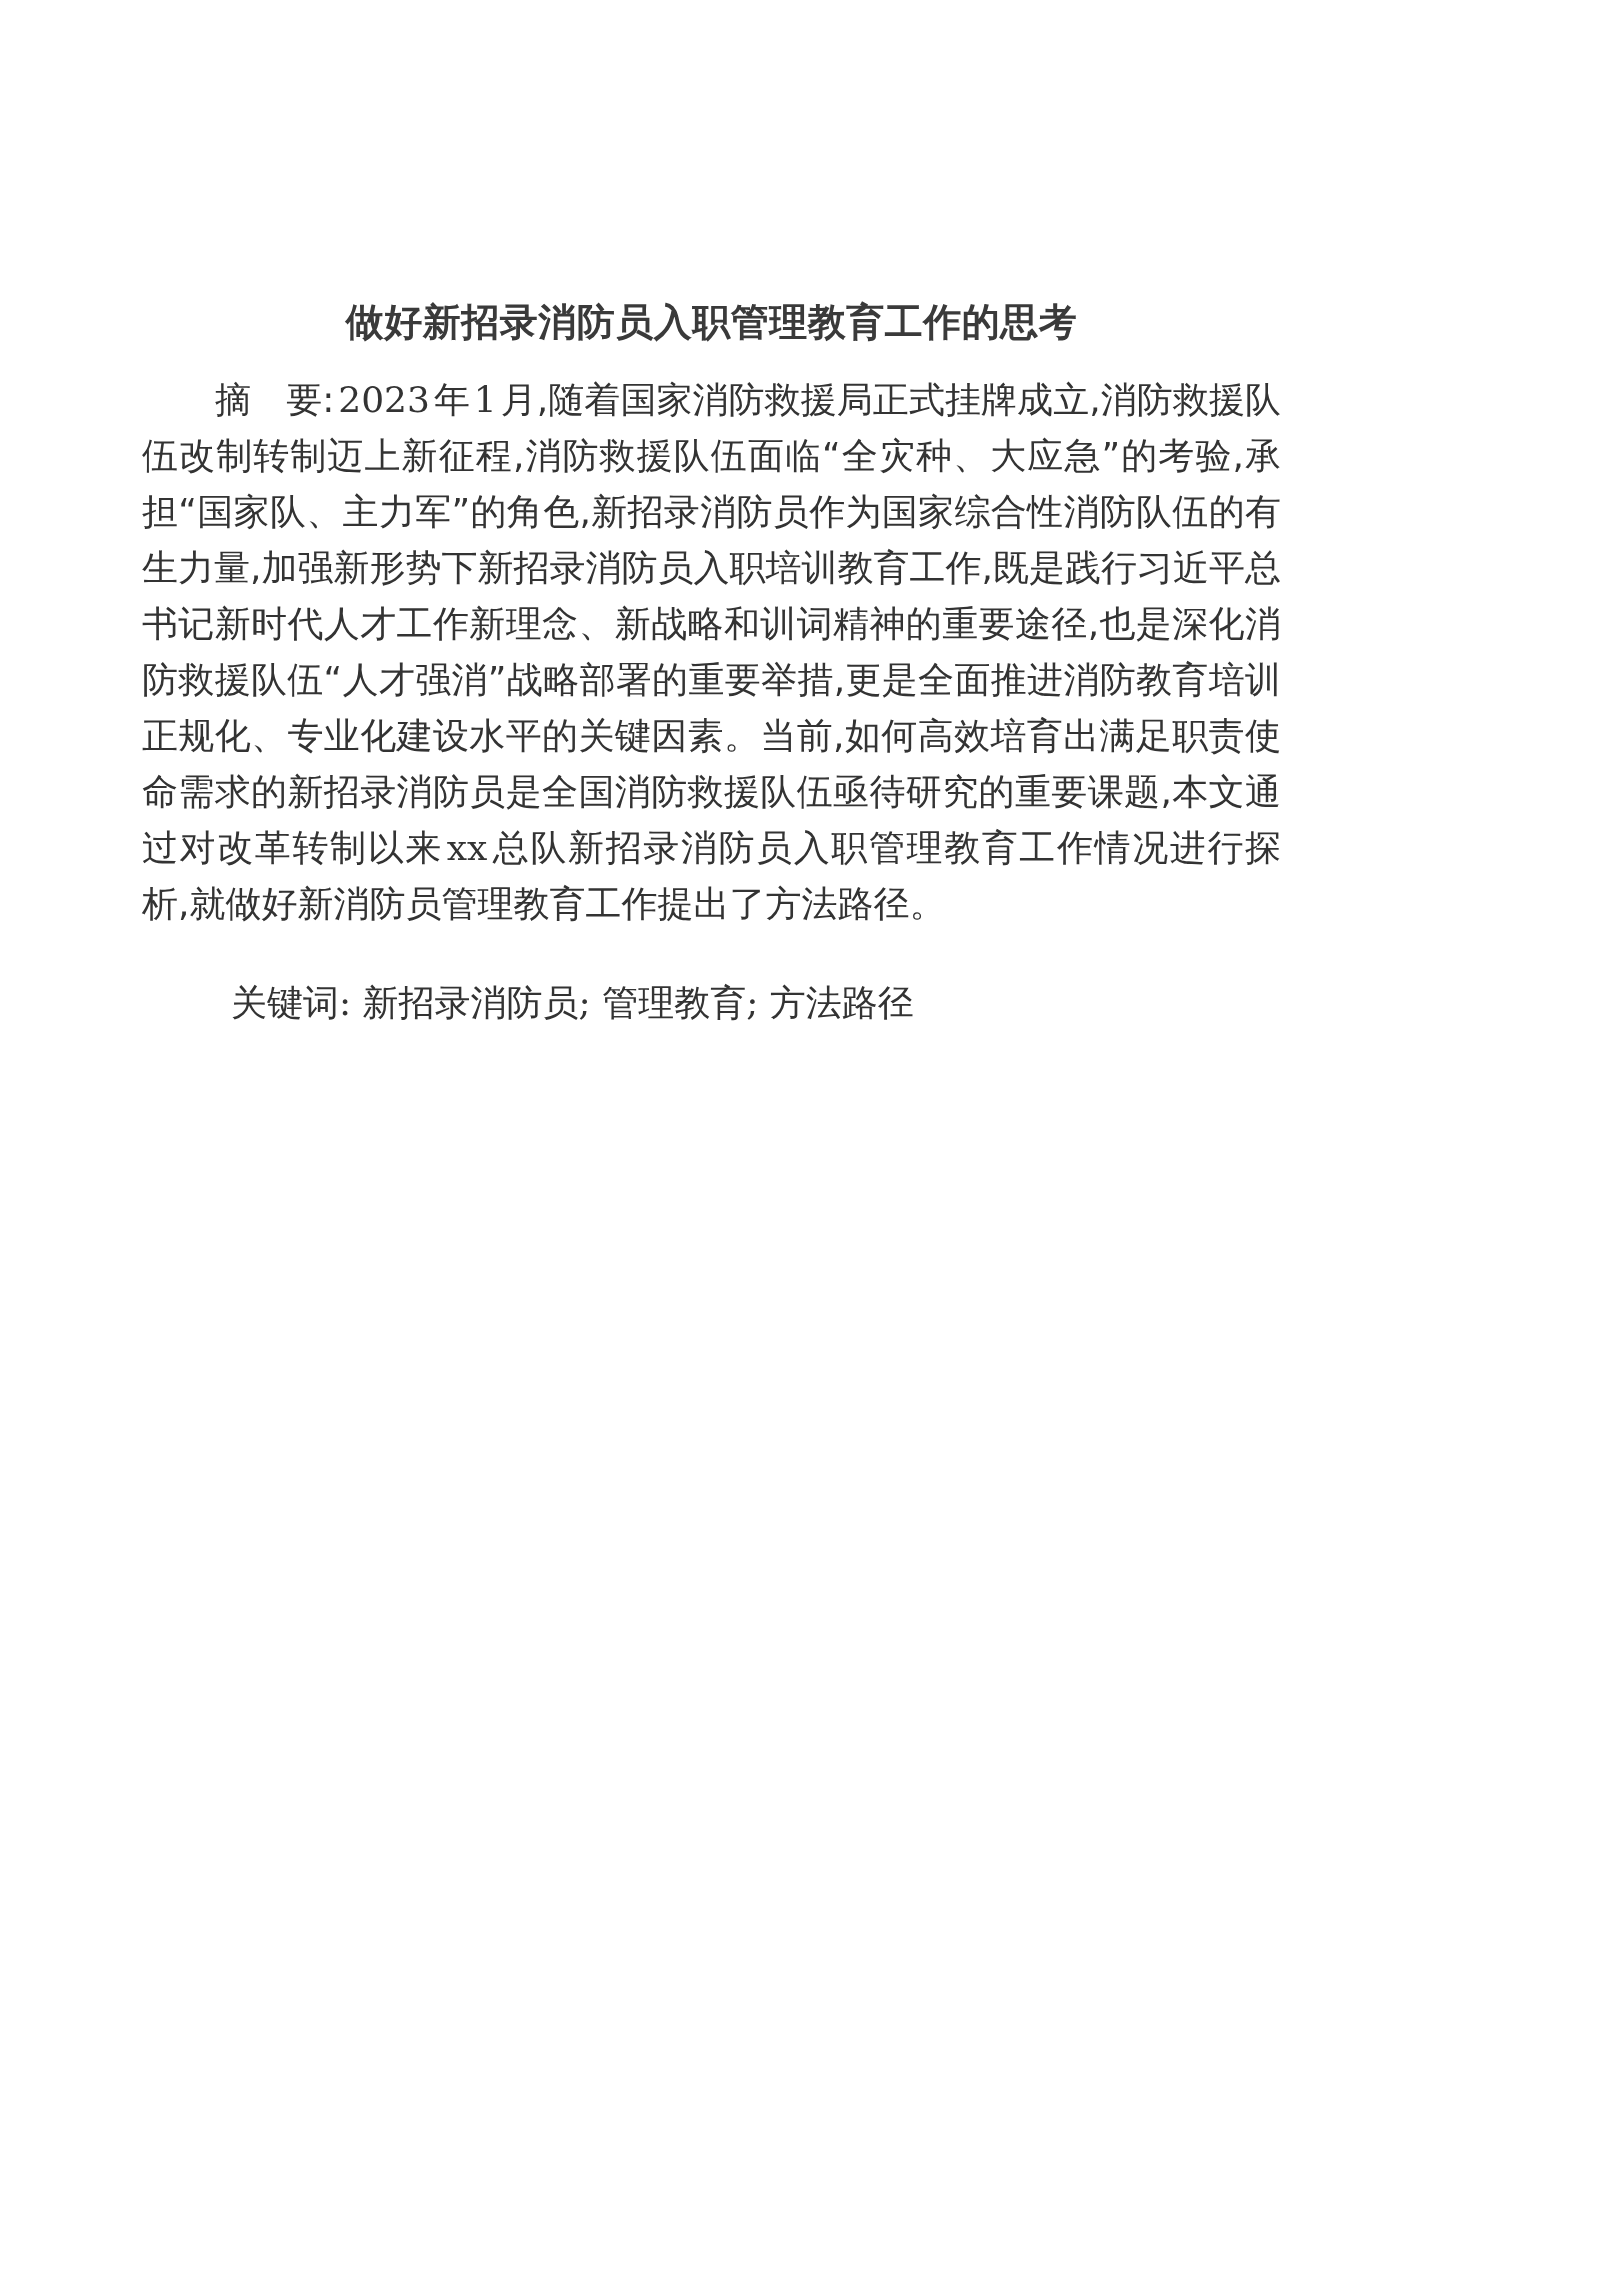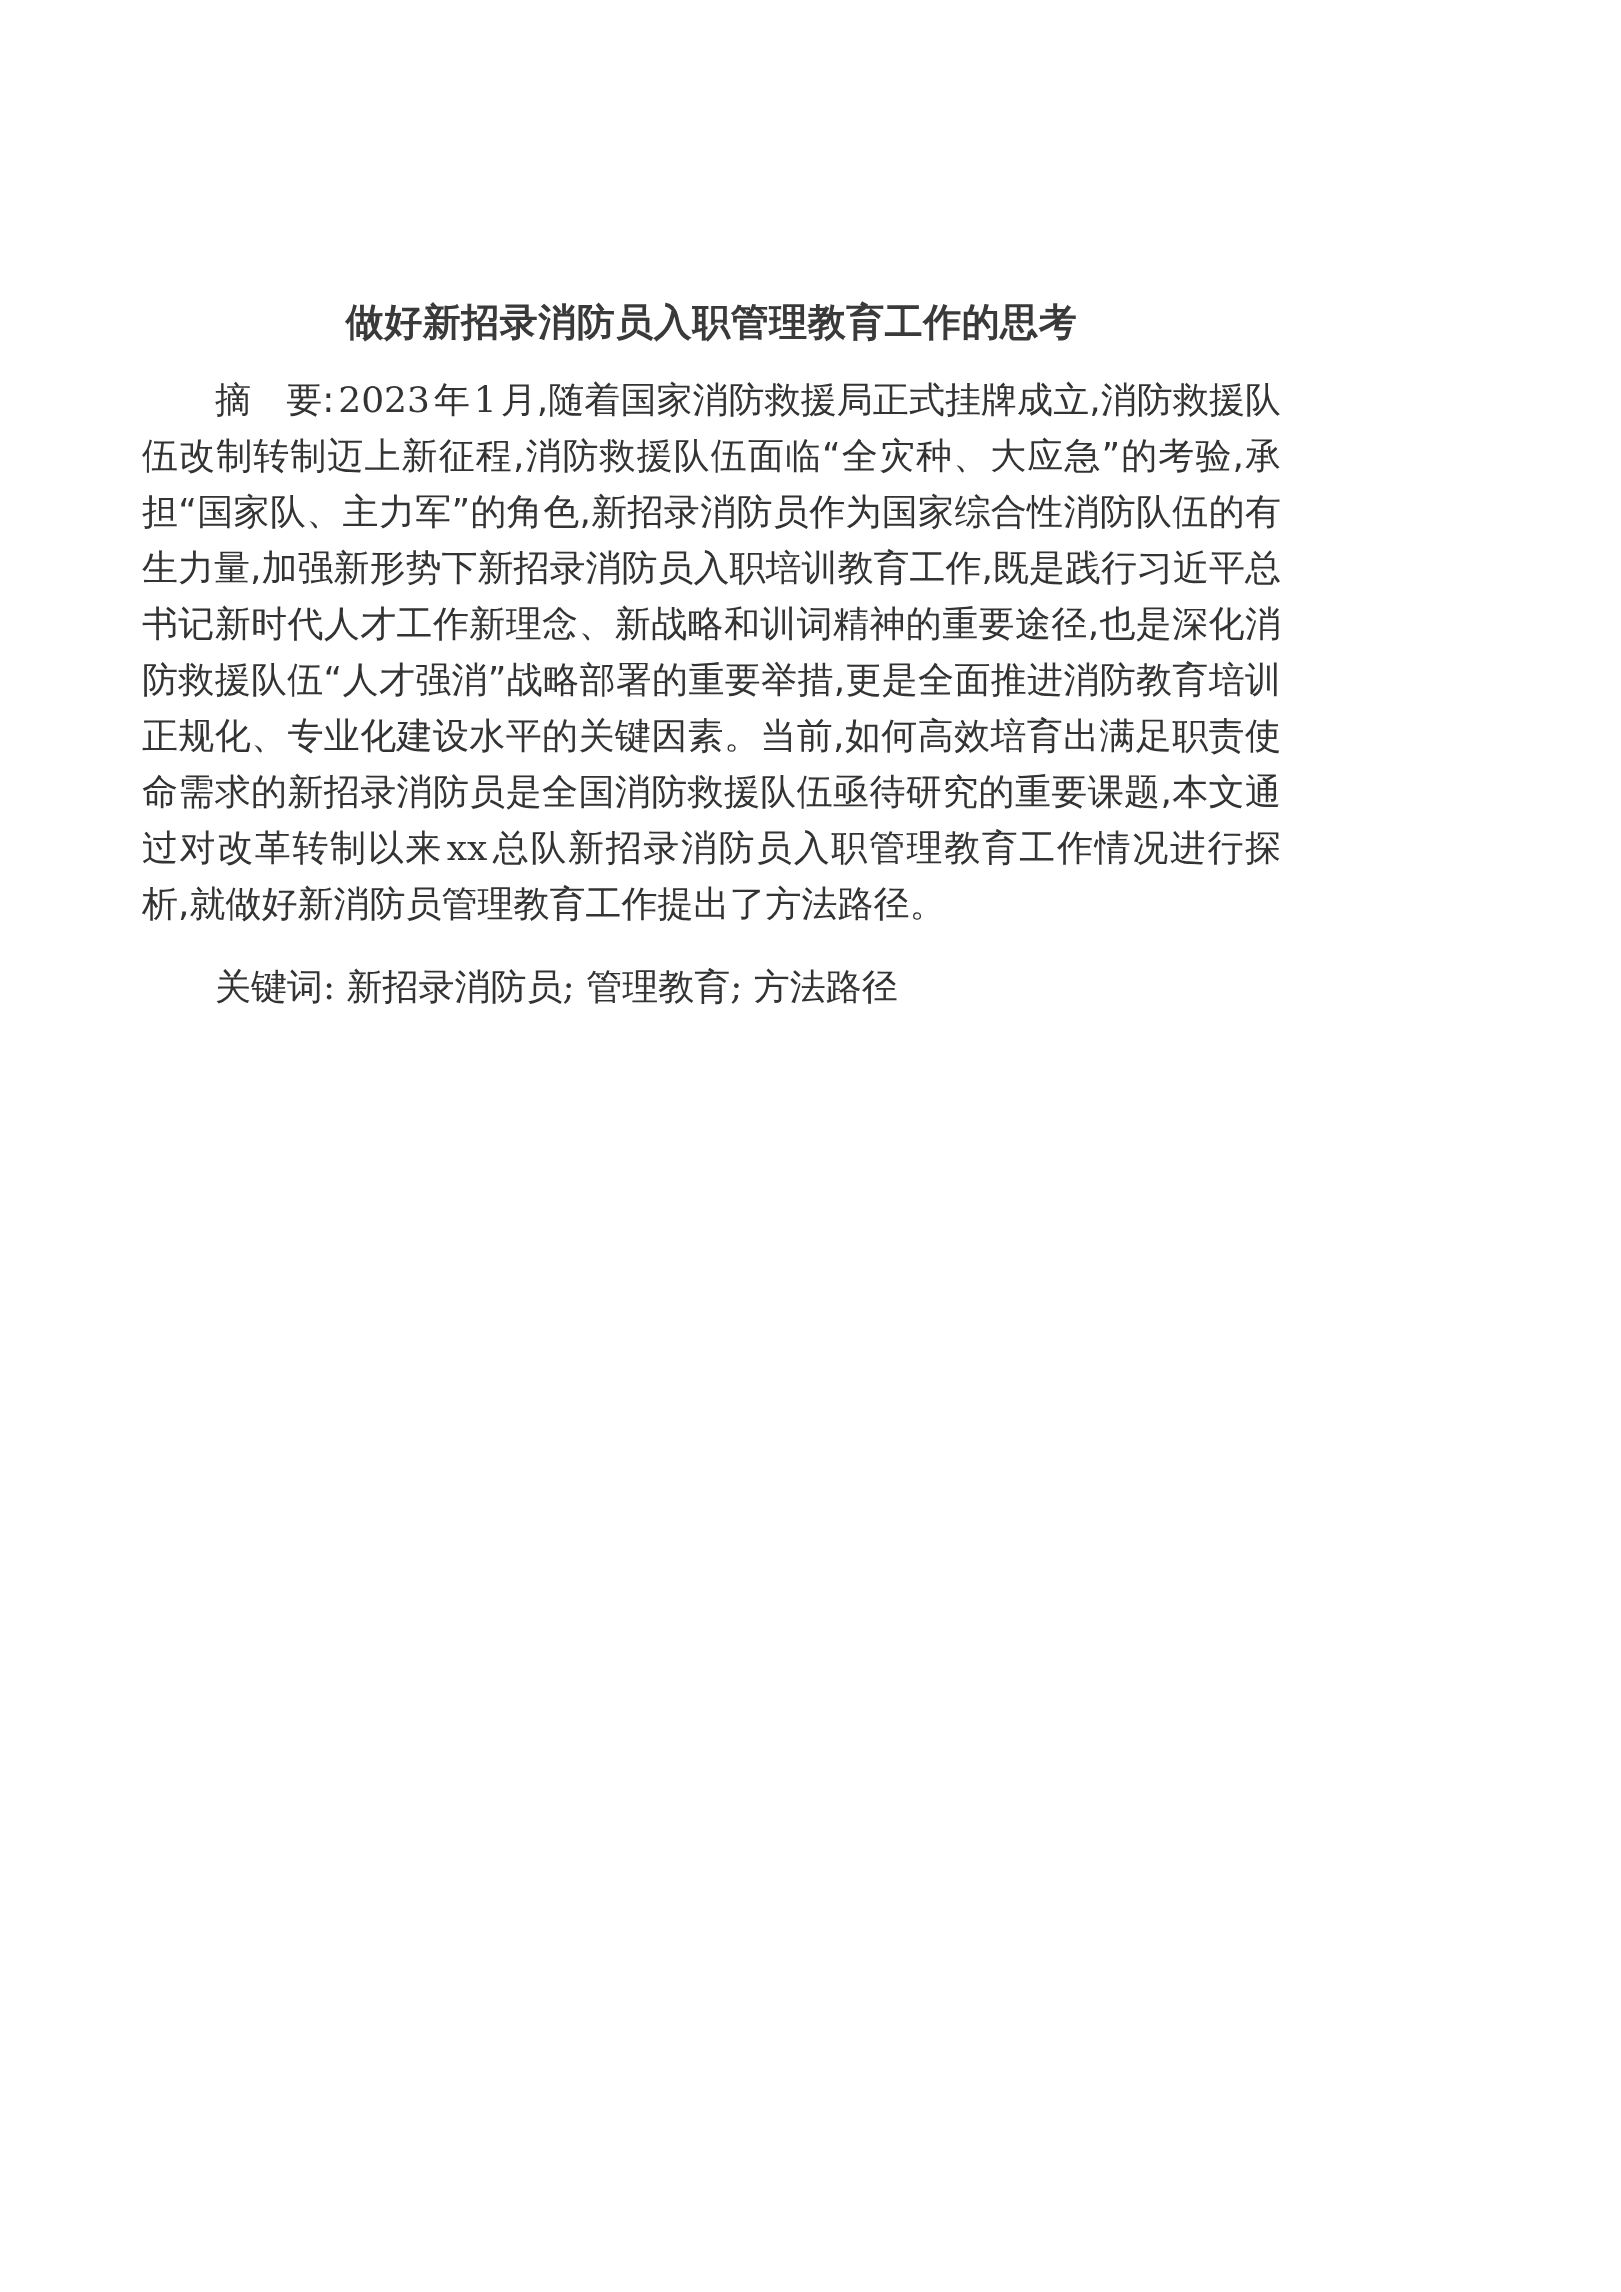--- a/index.html
+++ b/index.html
@@ -50,21 +50,21 @@
   }
   .ind2 { display: inline-block; width: 73px; }
   .gapsm { display: inline-block; width: 35px; }
 
   
   .keywords {
     font-family: "DejaVu Serif", "Liberation Serif", serif;
     font-size: 36px;
     line-height: 56px;
     color: #333333;
-    margin: 0;
+    margin: 16px;
     padding-top: 27.4px;
     text-align: left;
     white-space: nowrap;
   }
 
   
   .body-para {
     font-family: "DejaVu Sans", "Liberation Sans", sans-serif;
     font-size: 36px;
     line-height: 56px;

